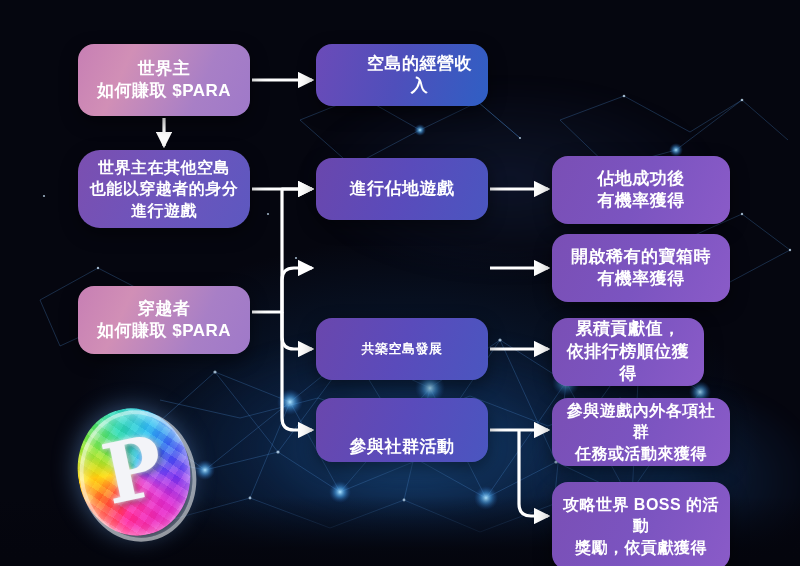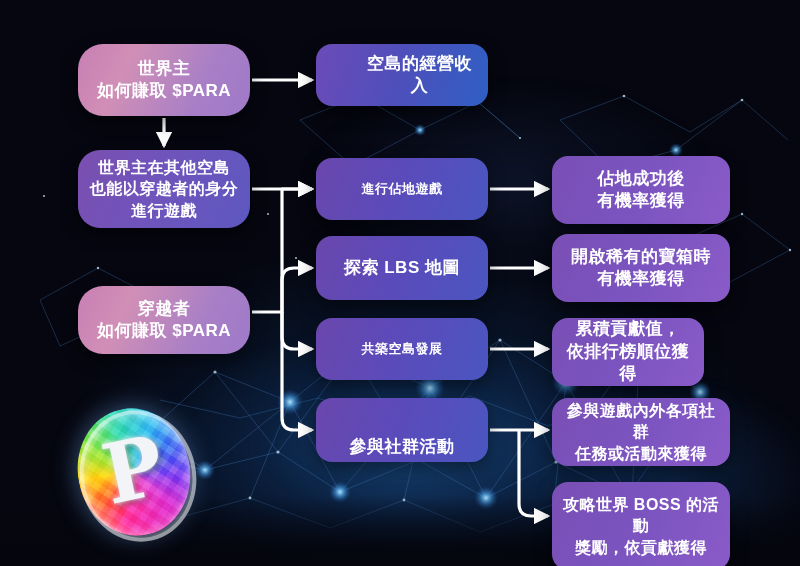--- a/index.html
+++ b/index.html
@@ -113,21 +113,21 @@
     color: #ffffff;
     font-weight: 700;
     letter-spacing: 0.5px;
     box-shadow: 0 6px 18px rgba(0,0,0,0.45);
     line-height: 1.32;
     padding: 4px 10px;
     box-sizing: border-box;
   }
   .node .t { display: block; white-space: pre-line; }
 
-  .pinkish { background: linear-gradient(115deg, #c77fb4 0%, #d18fb6 28%, #a87fc6 70%, #9f79c9 100%); border-radius: 25px; }
+  .pinkish { background: linear-gradient(115deg, #c77fb4 0%, #d18fb6 28%, #a87fc6 70%, #9f79c9 100%); }
   .violet  { background: linear-gradient(115deg, #7b4fb0 0%, #6f54bb 45%, #5d58c0 100%); border-radius: 22px; }
   .purpblue{ background: linear-gradient(105deg, #6b4bb8 0%, #4f4fbb 48%, #2f5fc4 100%); }
   .midpurp { background: linear-gradient(110deg, #6a47ad 0%, #5a4bbb 50%, #4a56c0 100%); }
   .rightpurp { background: linear-gradient(115deg, #7a4fb5 0%, #7b54c0 50%, #8a5bc8 100%); }
 
   svg.links { position: absolute; inset: 0; width: 800px; height: 566px; pointer-events: none; }
 </style>
 </head>
 <body>
 
@@ -242,25 +242,22 @@
     </div>
   <div class="node violet" style="left:78px;  top:150px; width:172px; height:78px; font-size:16px;">
       <span class="t">世界主在其他空島
 也能以穿越者的身分
 進行遊戲</span>
     </div>
   <div class="node pinkish" style="left:78px;  top:278px; width:172px; height:68px; font-size:17px;margin-top:8px;">
       <span class="t">穿越者
 如何賺取 $PARA</span>
     </div>
-  <div class="node midpurp" style="left:316px; top:158px; width:172px; height:62px; font-size:13px;">
+  <div class="node midpurp" style="left:316px; top:158px; width:172px; height:62px; font-size:17px;">
       <span class="t">進行佔地遊戲</span>
-    </div>
-  <div class="node midpurp" style="left:316px; top:236px; width:172px; height:64px; font-size:17px;">
-      <span class="t">探索 LBS 地圖</span>
     </div>
   <div class="node midpurp" style="left:316px; top:318px; width:172px; height:62px; font-size:13px;">
       <span class="t">共築空島發展</span>
     </div>
   <div class="node midpurp" style="left:316px; top:398px; width:172px; height:64px; font-size:17px;align-items:flex-end;">
       <span class="t">參與社群活動</span>
     </div>
   <div class="node rightpurp" style="left:552px; top:156px; width:178px; height:68px; font-size:17px;">
       <span class="t">佔地成功後
 有機率獲得</span>

